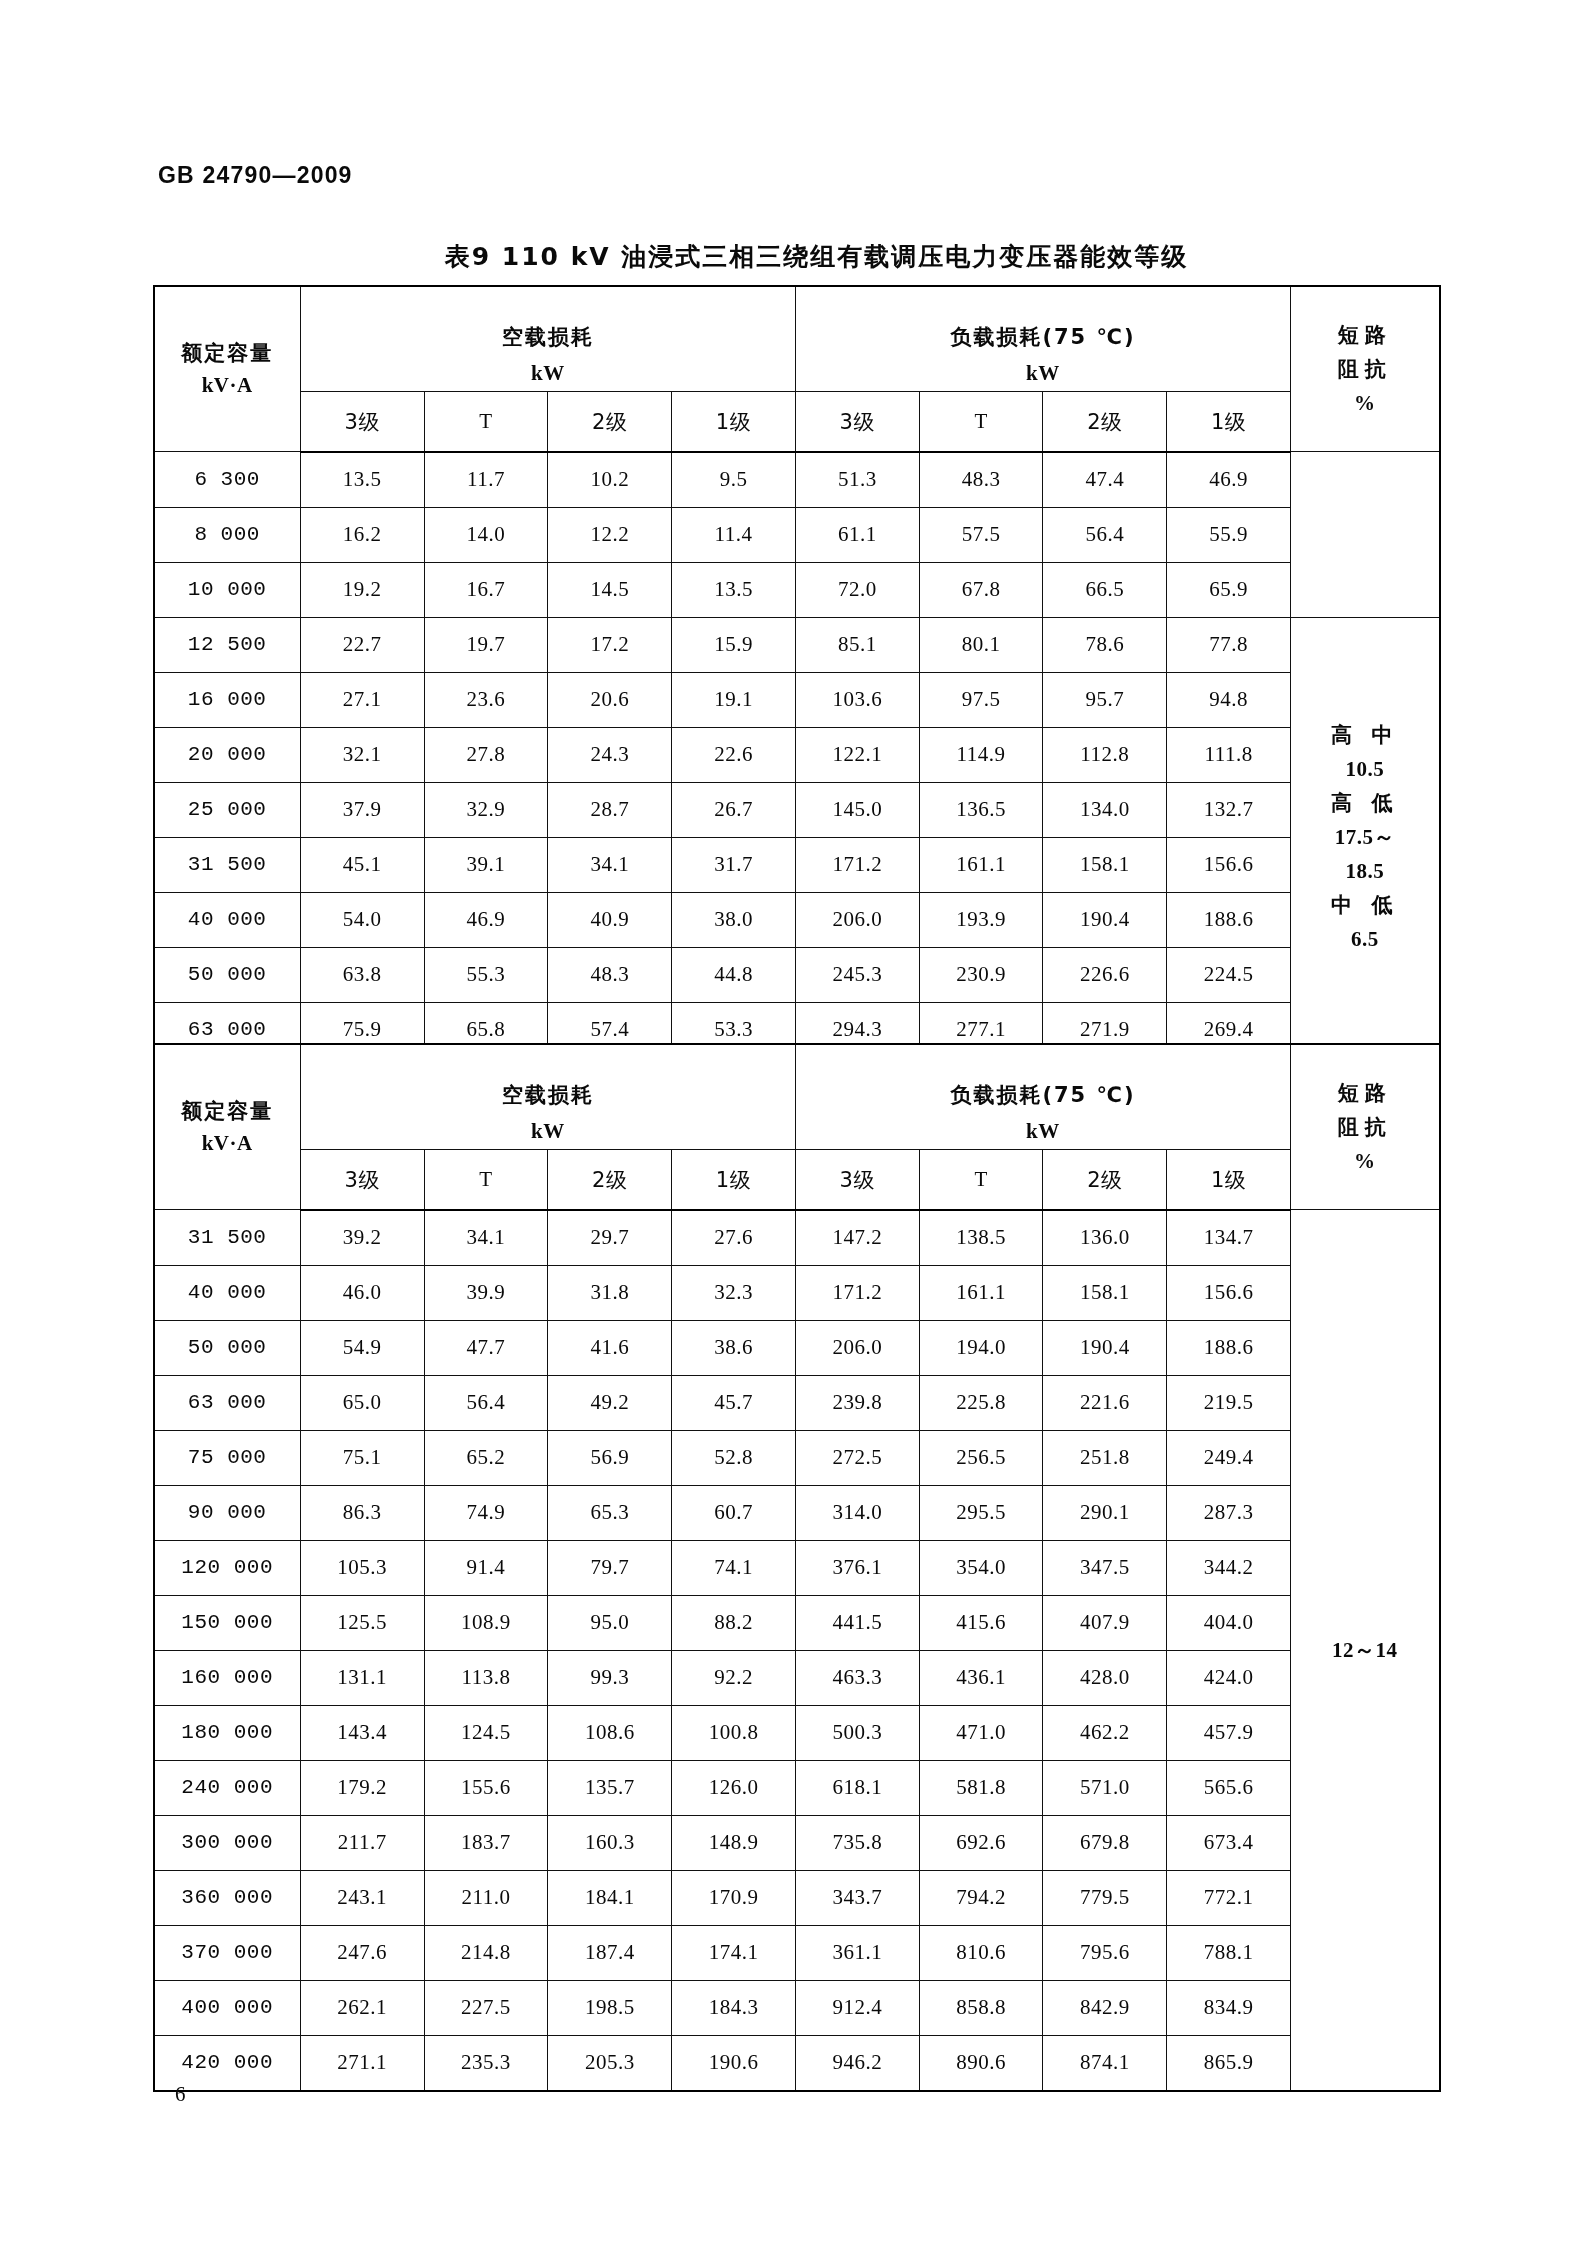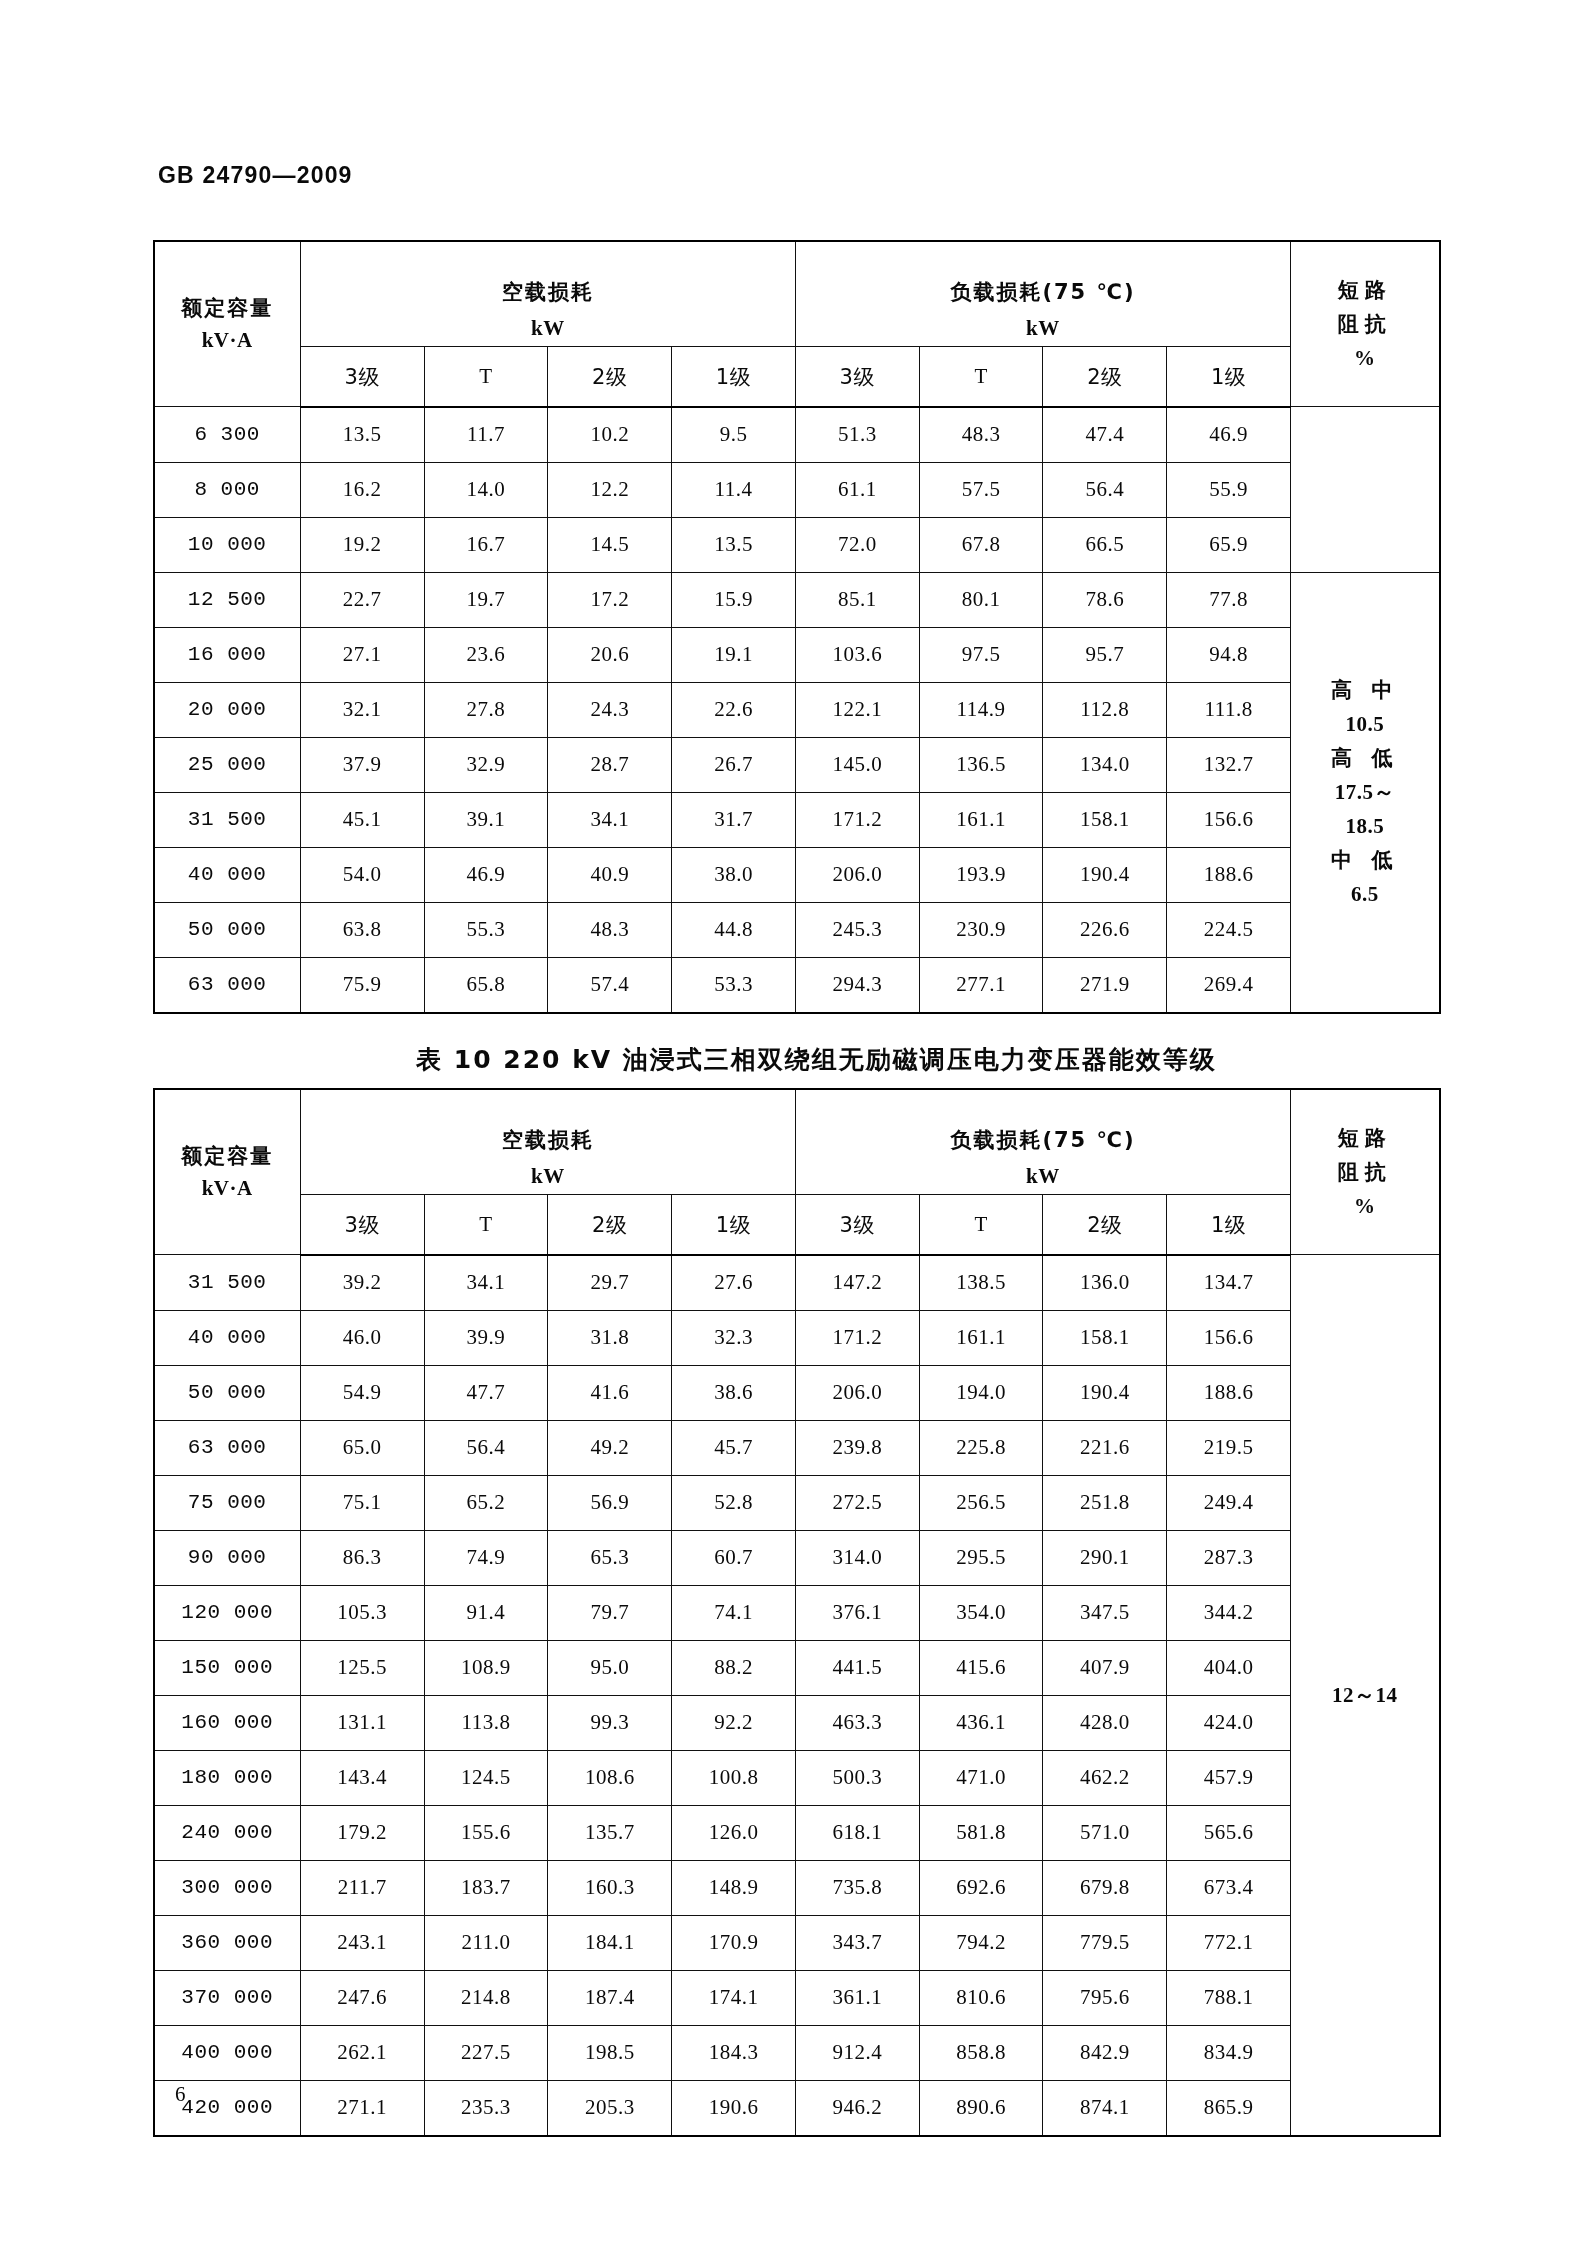--- a/index.html
+++ b/index.html
@@ -125,20 +125,21 @@
   }
 </style>
 </head>
 <body>
 
 <div class="page">
 
   <div class="doc-header">GB 24790—2009</div>
 
   <div class="table-block" id="block-t9">
+    <div class="tbl-title cn">表9    110 kV 油浸式三相三绕组有载调压电力变压器能效等级</div>
 
     <table class="spec" id="tbl9">
       <colgroup>
         <col class="c-cap">
           <col class="c-d">
           <col class="c-d">
           <col class="c-d">
           <col class="c-d">
         <col class="c-d">
           <col class="c-d">
@@ -309,21 +310,20 @@
             <td class="num">294.3</td>
             <td class="num">277.1</td>
             <td class="num">271.9</td>
             <td class="num">269.4</td>
           </tr>
         </tbody>
     </table>
   </div>
 
   <div class="table-block" id="block-t10">
-    <div class="tbl-title cn">表 10    220 kV 油浸式三相双绕组无励磁调压电力变压器能效等级</div>
 
     <table class="spec" id="tbl10">
       <colgroup>
         <col class="c-cap">
           <col class="c-d">
           <col class="c-d">
           <col class="c-d">
           <col class="c-d">
         <col class="c-d">
           <col class="c-d">

